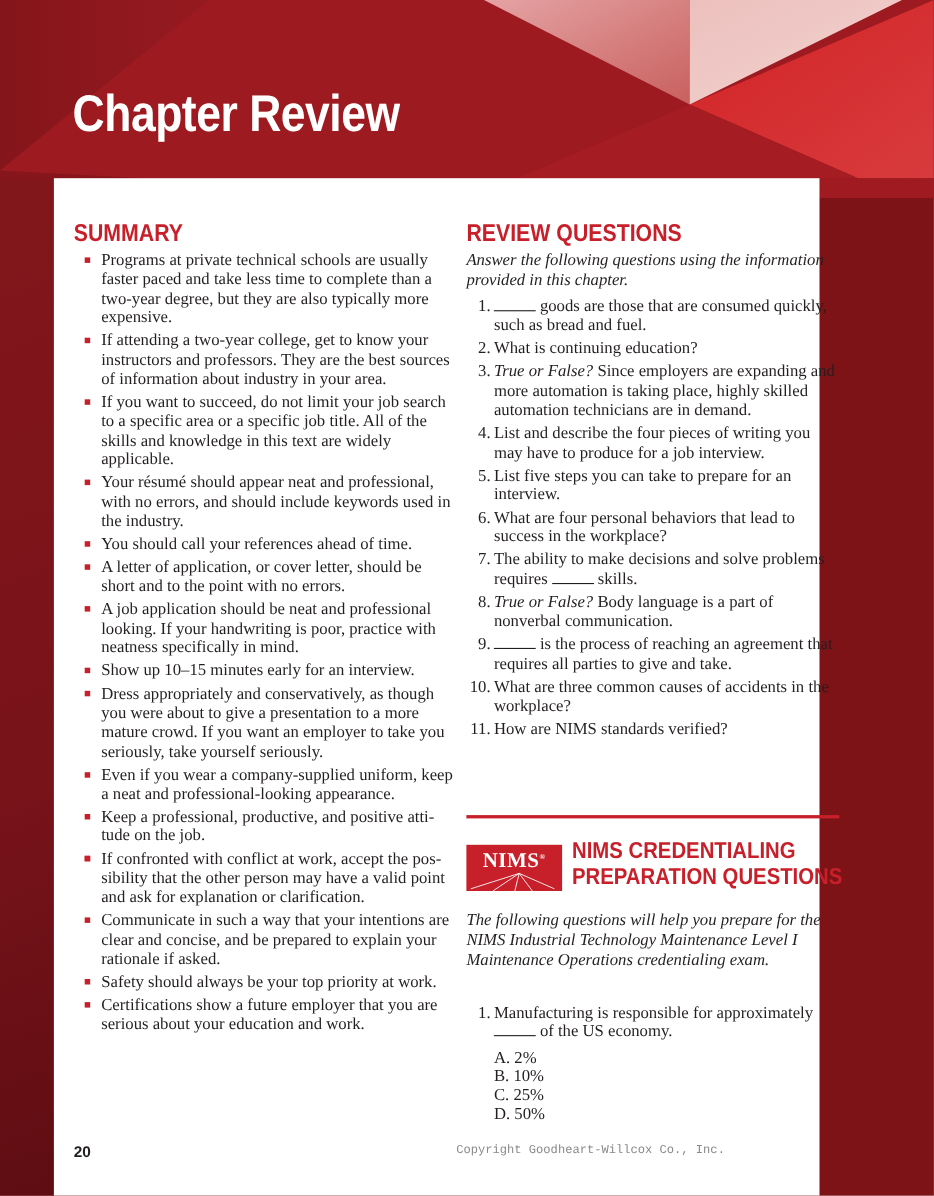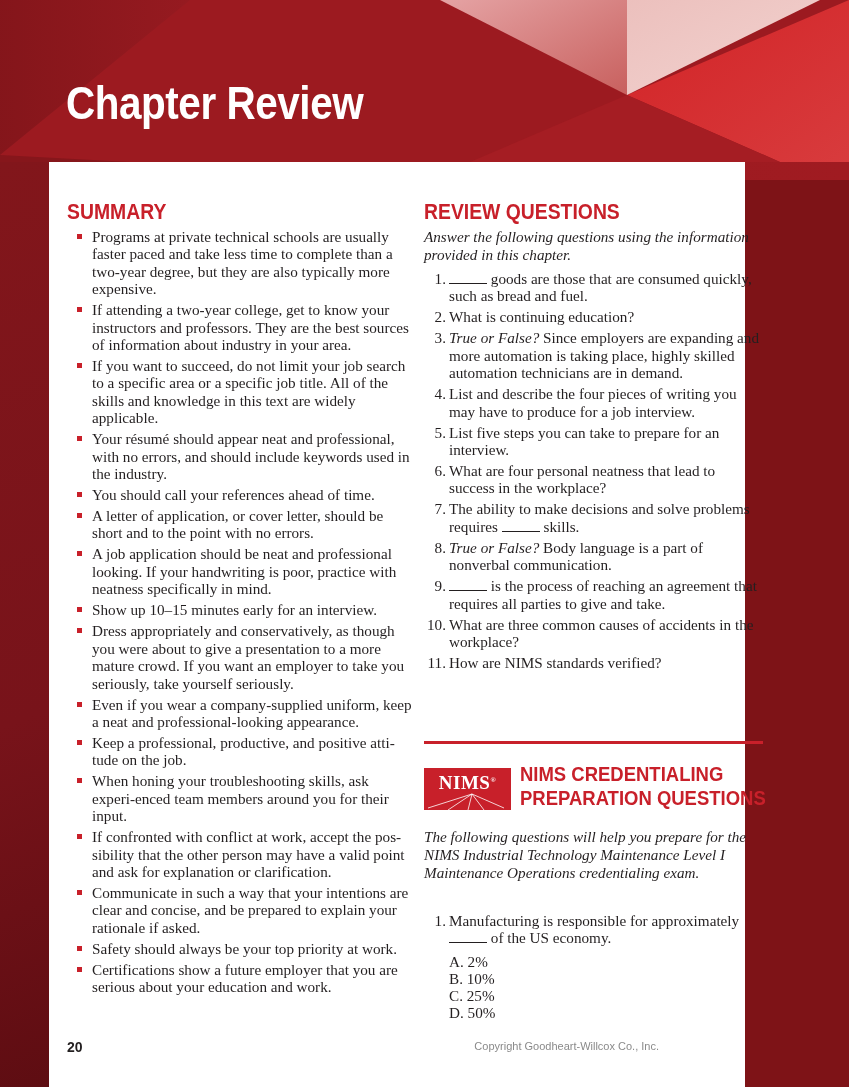--- a/index.html
+++ b/index.html
@@ -103,21 +103,21 @@
     .option { font-size: 15.2px; line-height: 17px; }
 
     
     .page-number {
       position: absolute; left: 18px; top: 877px;
       font-family: "Liberation Sans", "DejaVu Sans", sans-serif;
       font-weight: 700; font-size: 14px; color: #231f20;
     }
     .copyright {
       position: absolute; right: 86px; top: 878px;
-      font-family: Liberation Sans, sans-serif;
+      font-family: Liberation Mono, monospace;
       font-size: 11px; color: #8a8a8a;
     }
   </style>
 </head>
 <body>
 
 <div class="banner">
   <svg width="849" height="162" viewBox="0 0 849 162">
     <defs>
       <linearGradient id="gPink" x1="0" y1="0" x2="1" y2="1">
@@ -165,38 +165,38 @@
         <li class="bullet"><span class="bullet-marker"></span><span>If attending a two-year college, get to know your instructors and professors. They are the best sources of information about industry in your area.</span></li>
         <li class="bullet"><span class="bullet-marker"></span><span>If you want to succeed, do not limit your job search to a specific area or a specific job title. All of the skills and knowledge in this text are widely applicable.</span></li>
         <li class="bullet"><span class="bullet-marker"></span><span> Your résumé should appear neat and professional, with no errors, and should include keywords used in the industry.</span></li>
         <li class="bullet"><span class="bullet-marker"></span><span>You should call your references ahead of time.</span></li>
         <li class="bullet"><span class="bullet-marker"></span><span>A letter of application, or cover letter, should be short and to the point with no errors.</span></li>
         <li class="bullet"><span class="bullet-marker"></span><span>A job application should be neat and professional looking. If your handwriting is poor, practice with neatness specifically in mind.</span></li>
         <li class="bullet"><span class="bullet-marker"></span><span>Show up 10–15 minutes early for an interview.</span></li>
         <li class="bullet"><span class="bullet-marker"></span><span>Dress appropriately and conservatively, as though you were about to give a presentation to a more mature crowd. If you want an employer to take you seriously, take yourself seriously.</span></li>
         <li class="bullet"><span class="bullet-marker"></span><span>Even if you wear a company-supplied uniform, keep a neat and professional-looking appearance.</span></li>
         <li class="bullet"><span class="bullet-marker"></span><span>Keep a professional, productive, and positive atti-tude on the job.</span></li>
-        <li class="bullet"><span class="bullet-marker"></span><span>When honing your troubleshooting skills, ask experi-enced team members around you for their input.</span></li>
+        <li class="bullet"><span class="bullet-marker"></span></li>
         <li class="bullet"><span class="bullet-marker"></span><span>If confronted with conflict at work, accept the pos-sibility that the other person may have a valid point and ask for explanation or clarification.</span></li>
         <li class="bullet"><span class="bullet-marker"></span><span>Communicate in such a way that your intentions are clear and concise, and be prepared to explain your rationale if asked.</span></li>
         <li class="bullet"><span class="bullet-marker"></span><span>Safety should always be your top priority at work.</span></li>
         <li class="bullet"><span class="bullet-marker"></span><span>Certifications show a future employer that you are serious about your education and work.</span></li>
       </ul>
   </div>
 
   <div class="col-right">
     <div class="section-heading">REVIEW QUESTIONS</div>
     <div class="intro">Answer the following questions using the information provided in this chapter.</div>
     <ol class="questions" id="review-list">
         <li class="question"><span class="q-num">1.</span><span class="blank"></span><span> goods are those that are consumed quickly, such as bread and fuel.</span></li>
         <li class="question"><span class="q-num">2.</span><span>What is continuing education?</span></li>
         <li class="question"><span class="q-num">3.</span><span class="it">True or False?</span><span> Since employers are expanding and more automation is taking place, highly skilled automation technicians are in demand.</span></li>
         <li class="question"><span class="q-num">4.</span><span>List and describe the four pieces of writing you may have to produce for a job interview.</span></li>
         <li class="question"><span class="q-num">5.</span><span>List five steps you can take to prepare for an interview.</span></li>
-        <li class="question"><span class="q-num">6.</span><span>What are four personal neatness that lead to success in the workplace?</span></li>
+        <li class="question"><span class="q-num">6.</span><span>What are four personal behaviors that lead to success in the workplace?</span></li>
         <li class="question"><span class="q-num">7.</span><span>The ability to make decisions and solve problems requires </span><span class="blank"></span><span> skills.</span></li>
         <li class="question"><span class="q-num">8.</span><span class="it">True or False?</span><span> Body language is a part of nonverbal communication.</span></li>
         <li class="question"><span class="q-num">9.</span><span class="blank"></span><span> is the process of reaching an agreement that requires all parties to give and take.</span></li>
         <li class="question"><span class="q-num">10.</span><span>What are three common causes of accidents in the workplace?</span></li>
         <li class="question"><span class="q-num">11.</span><span>How are NIMS standards verified?</span></li>
       </ol>
 
     <div class="divider"></div>
 
     <div class="nims-block">

